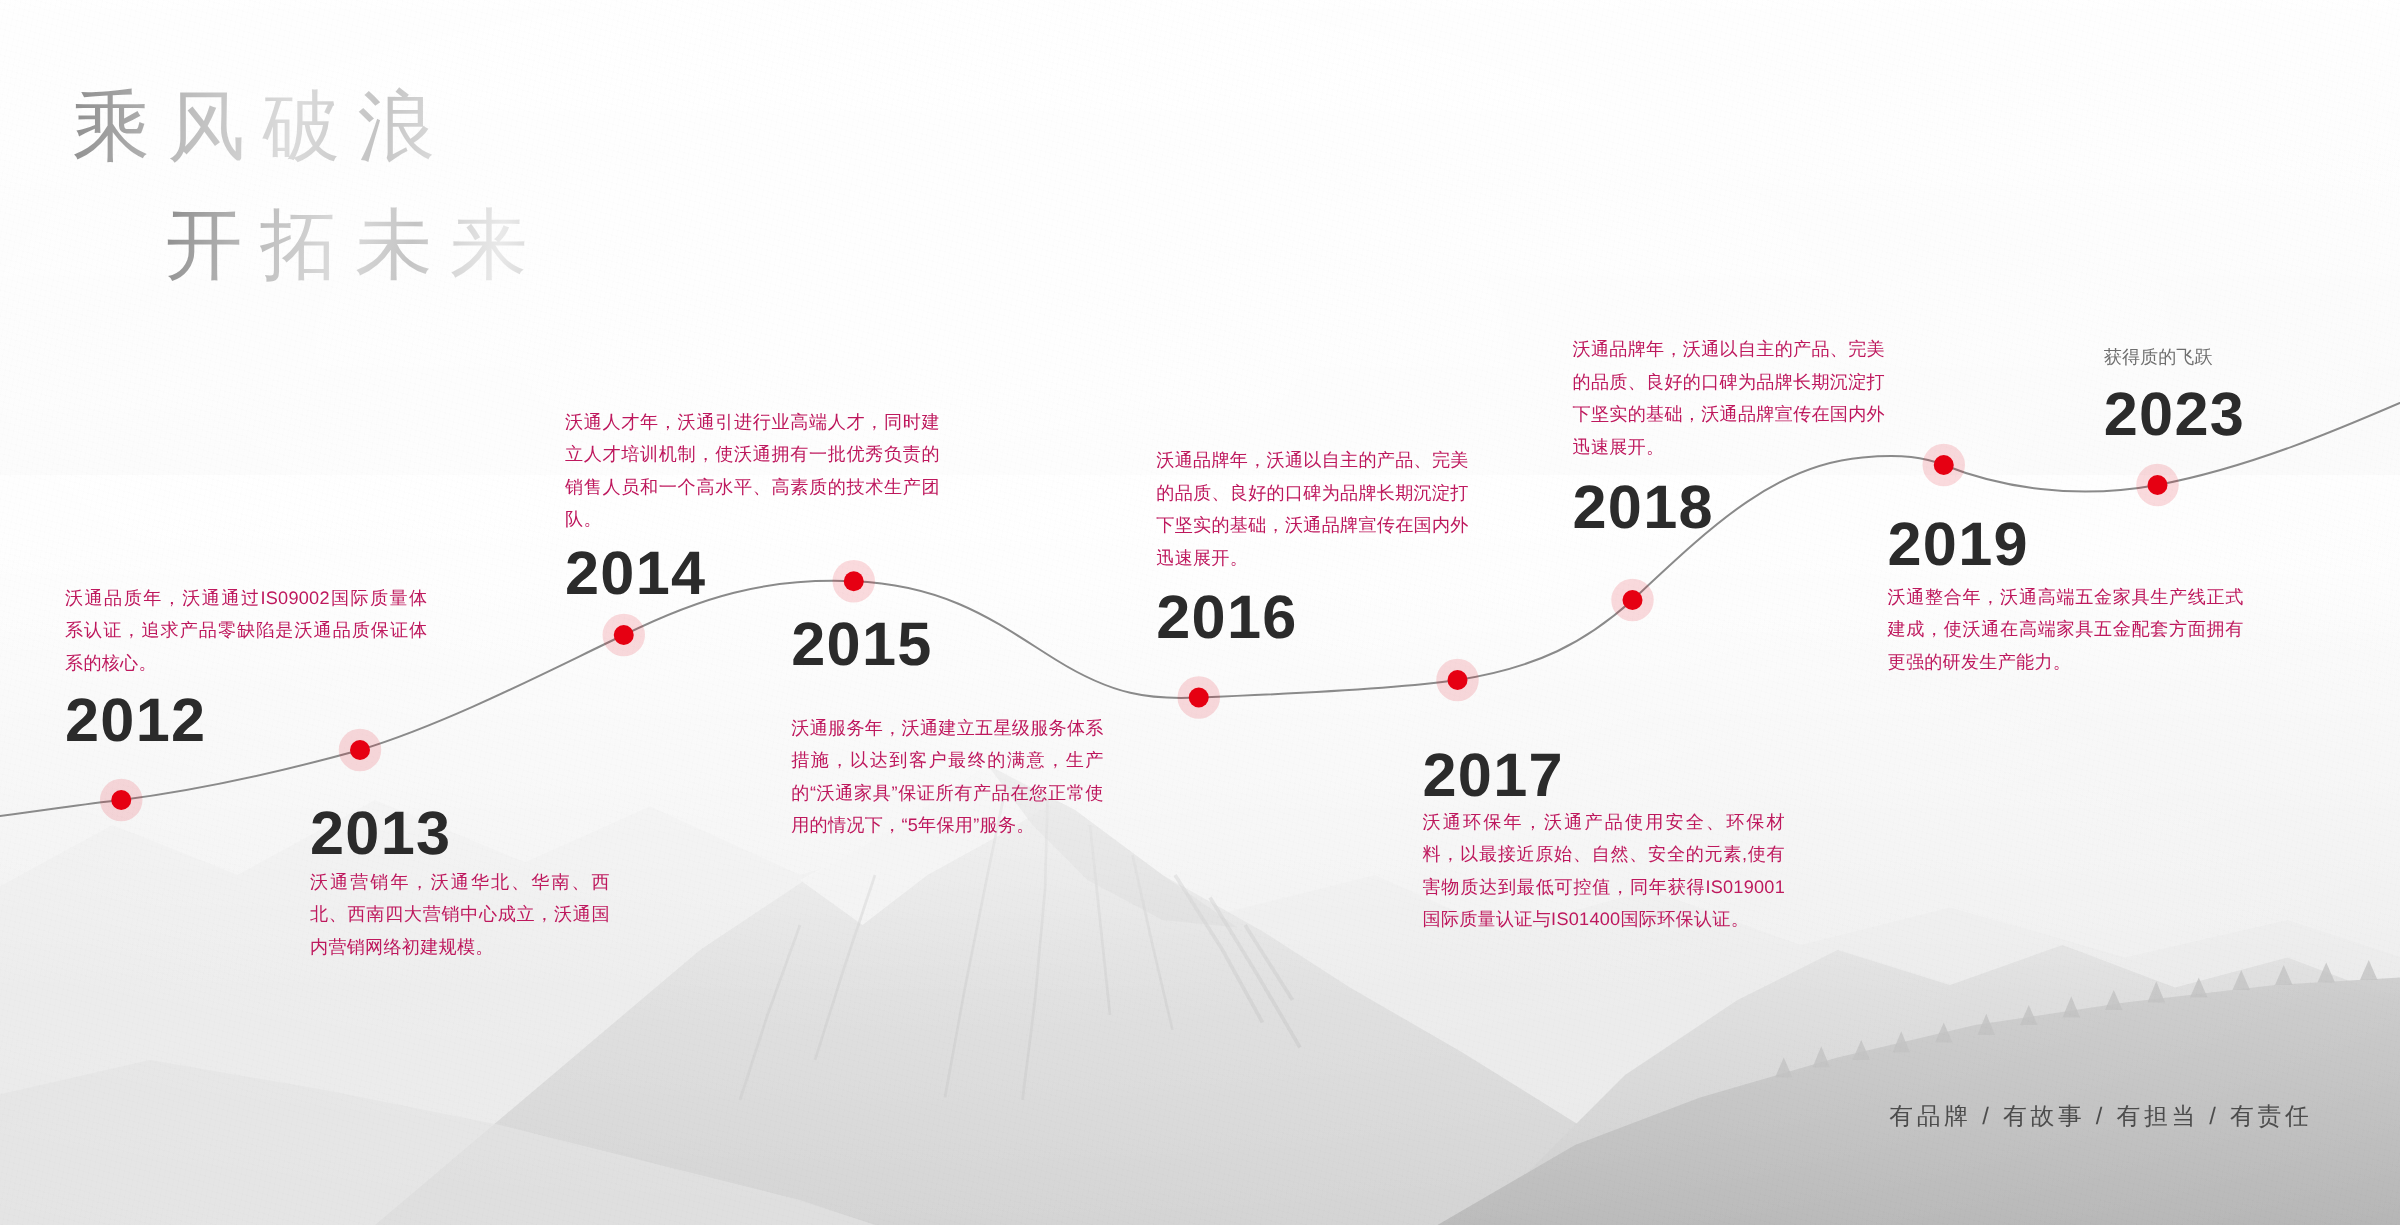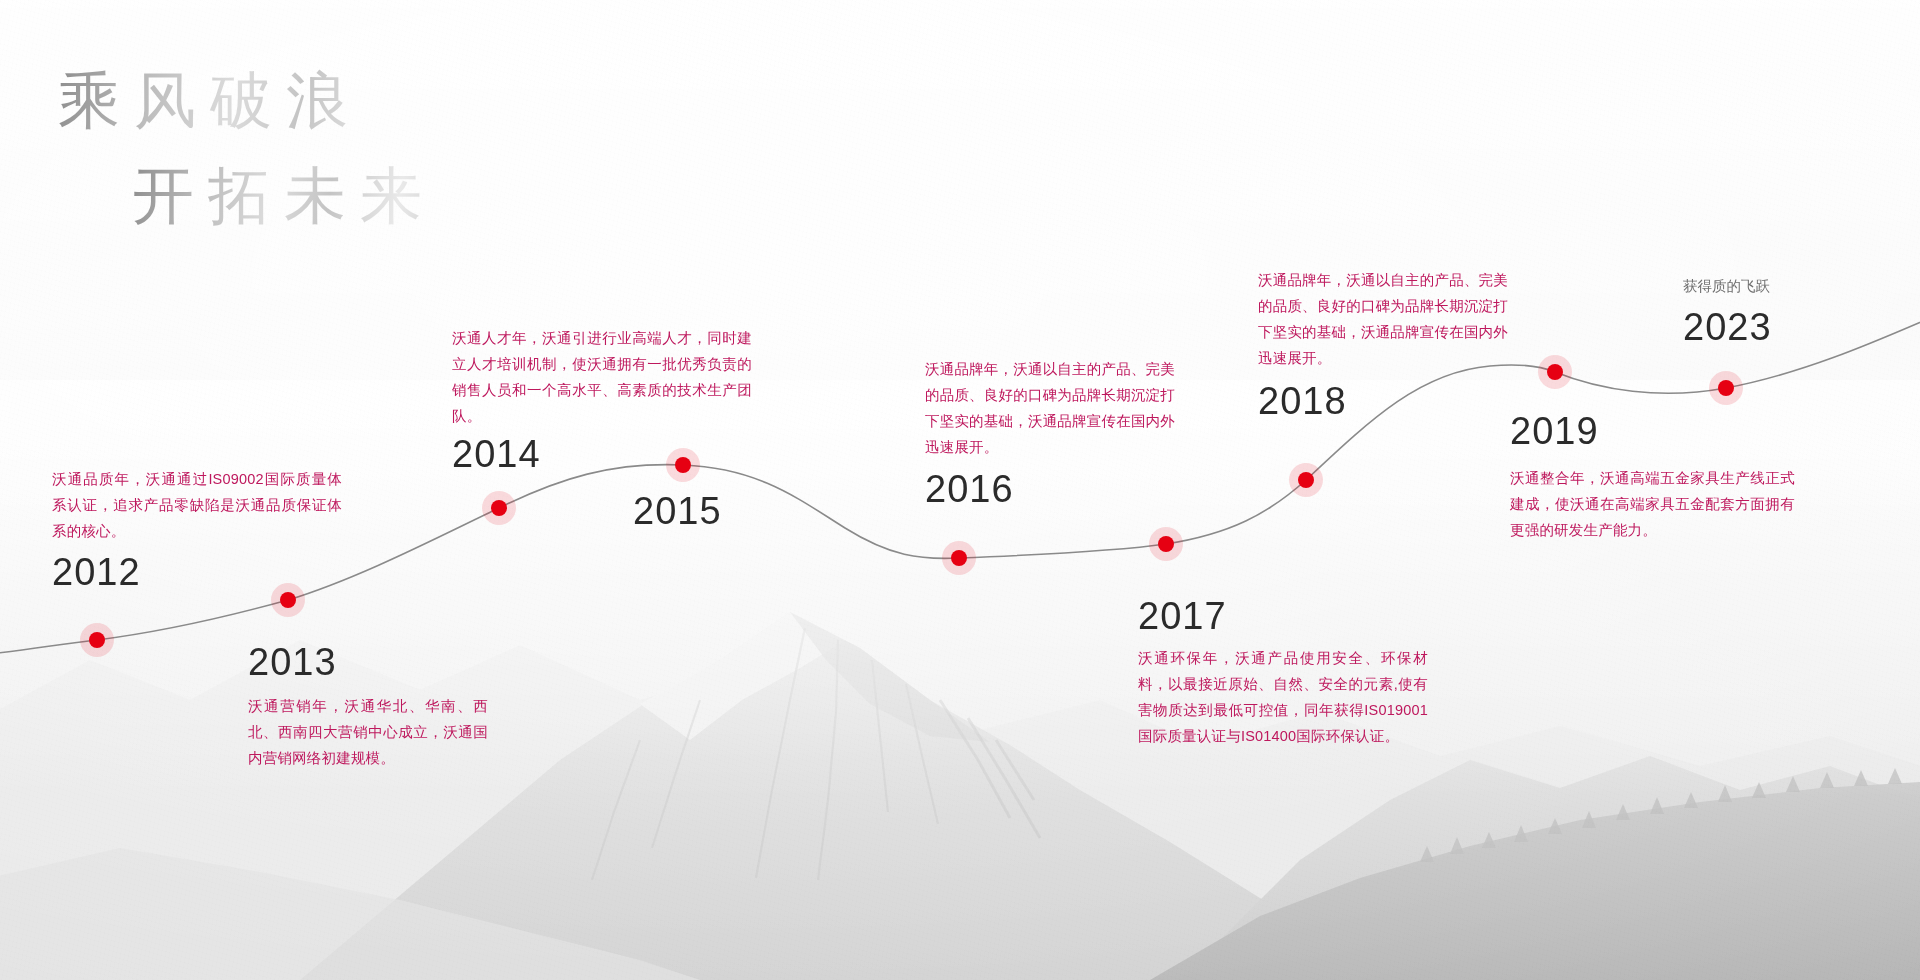--- a/index.html
+++ b/index.html
@@ -37,21 +37,21 @@
 
   
   .timeline{position:absolute;inset:0;z-index:5;}
   .curve{position:absolute;left:0;top:0;}
   .node{position:absolute;transform:translate(-50%,-50%);width:34px;height:34px;}
   .node .halo{position:absolute;left:50%;top:50%;transform:translate(-50%,-50%);
     width:34px;height:34px;border-radius:50%;background:rgba(230,0,18,.14);}
   .node .dot{position:absolute;left:50%;top:50%;transform:translate(-50%,-50%);
     width:16px;height:16px;border-radius:50%;background:#e60012;}
 
-  .year{position:absolute;font-size:38px;font-weight:400;color:#2b2b2b;
+  .year{position:absolute;font-size:49px;font-weight:700;color:#2b2b2b;
     letter-spacing:1px;line-height:1;white-space:nowrap;}
   .desc{position:absolute;font-size:14.5px;line-height:26px;color:#be185d;
     letter-spacing:.2px;text-align:justify;}
   .subtitle{position:absolute;font-size:14.5px;line-height:26px;color:#6f6f6f;white-space:nowrap;}
 
   
   .footer{position:absolute;right:70px;bottom:74px;z-index:7;
     font-size:19px;letter-spacing:3px;color:#4c4c4c;white-space:nowrap;}
 </style>
 </head>
@@ -195,31 +195,33 @@
     <div class="desc" style="left:52px;top:466px;width:290px">沃通品质年，沃通通过IS09002国际质量体系认证，追求产品零缺陷是沃通品质保证体系的核心。</div>
     <div class="year" style="left:52px;top:553px">2012</div>
 
     <div class="year" style="left:248px;top:643px">2013</div>
     <div class="desc" style="left:248px;top:693px;width:240px">沃通营销年，沃通华北、华南、西北、西南四大营销中心成立，沃通国内营销网络初建规模。</div>
 
     <div class="desc" style="left:452px;top:325px;width:300px">沃通人才年，沃通引进行业高端人才，同时建立人才培训机制，使沃通拥有一批优秀负责的销售人员和一个高水平、高素质的技术生产团队。</div>
     <div class="year" style="left:452px;top:435px">2014</div>
 
     <div class="year" style="left:633px;top:492px">2015</div>
+    <div class="desc" style="left:633px;top:570px;width:250px">沃通服务年，沃通建立五星级服务体系措施，以达到客户最终的满意，生产的“沃通家具”保证所有产品在您正常使用的情况下，“5年保用”服务。</div>
 
     <div class="desc" style="left:925px;top:356px;width:250px">沃通品牌年，沃通以自主的产品、完美的品质、良好的口碑为品牌长期沉淀打下坚实的基础，沃通品牌宣传在国内外迅速展开。</div>
     <div class="year" style="left:925px;top:470px">2016</div>
 
     <div class="year" style="left:1138px;top:597px">2017</div>
     <div class="desc" style="left:1138px;top:645px;width:290px">沃通环保年，沃通产品使用安全、环保材料，以最接近原始、自然、安全的元素,使有害物质达到最低可控值，同年获得IS019001国际质量认证与IS01400国际环保认证。</div>
 
     <div class="desc" style="left:1258px;top:267px;width:250px">沃通品牌年，沃通以自主的产品、完美的品质、良好的口碑为品牌长期沉淀打下坚实的基础，沃通品牌宣传在国内外迅速展开。</div>
     <div class="year" style="left:1258px;top:382px">2018</div>
 
     <div class="year" style="left:1510px;top:412px">2019</div>
     <div class="desc" style="left:1510px;top:465px;width:285px">沃通整合年，沃通高端五金家具生产线正式建成，使沃通在高端家具五金配套方面拥有更强的研发生产能力。</div>
 
     <div class="subtitle" style="left:1683px;top:273px">获得质的飞跃</div>
     <div class="year" style="left:1683px;top:308px">2023</div>
   </div>
 
+  <div class="footer">有品牌 / 有故事 / 有担当 / 有责任</div>
 
 </div>
 
 </body></html>

